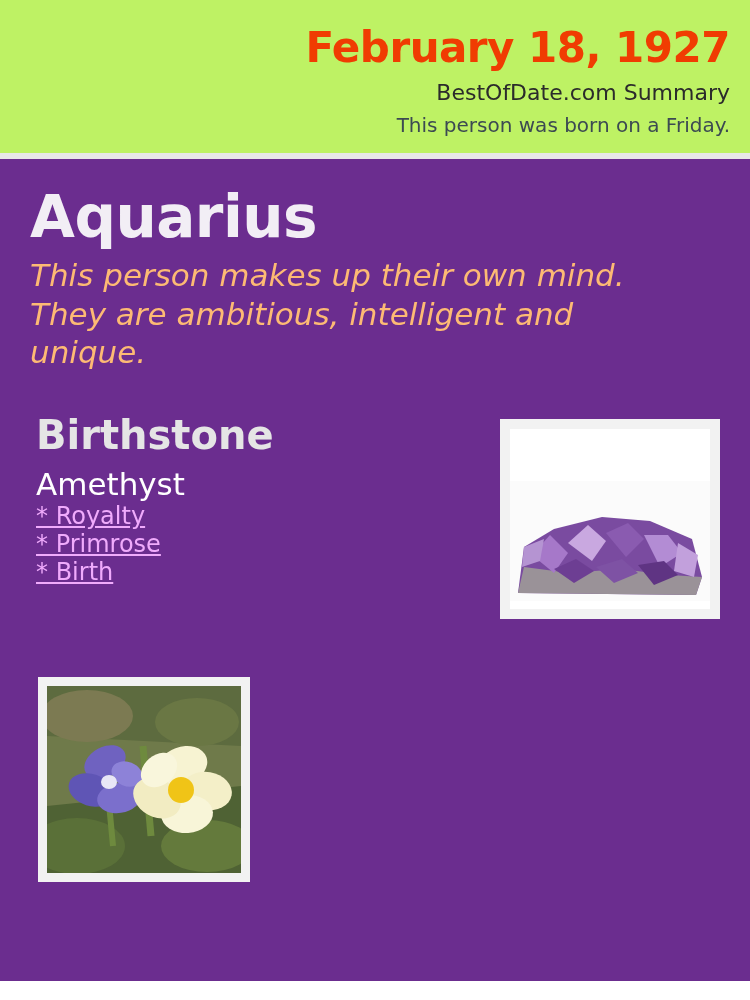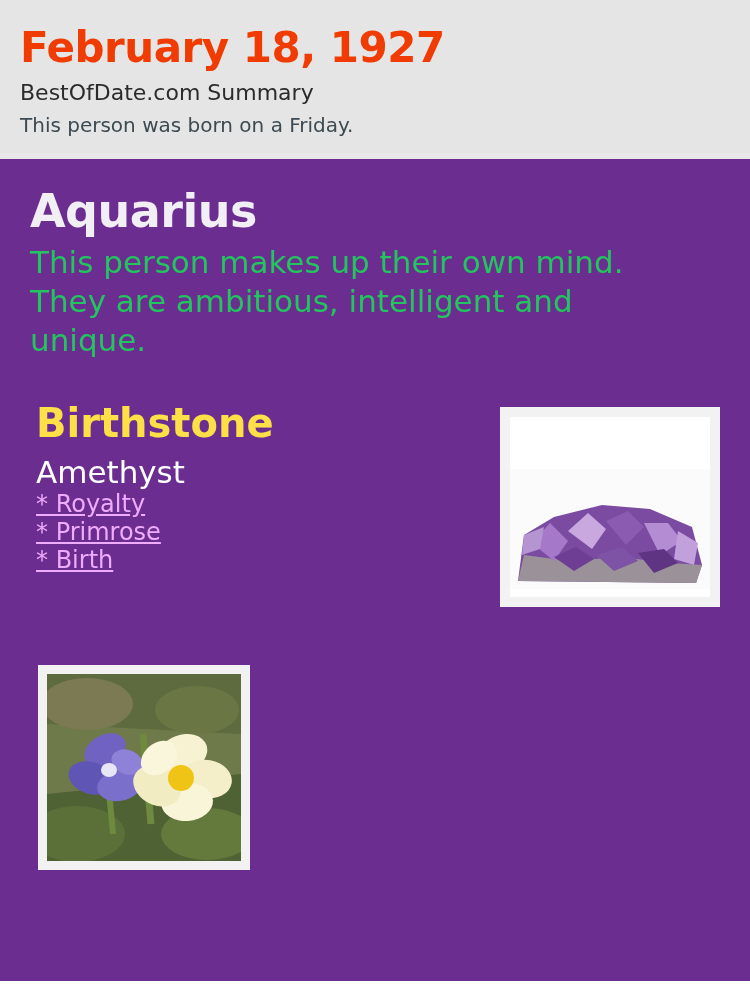--- a/index.html
+++ b/index.html
@@ -12,24 +12,24 @@
   }
   .page {
     width: 750px;
     height: 1000px;
     position: relative;
     background: #ffffff;
   }
 
   
   .header {
-    background: #e5e5e5;
+    background: #bef264;
     width: 100%;
     padding: 26px 20px 16px 20px;
-    text-align: left;
+    text-align: right;
     border-bottom: 6px solid #e8e8e8;
   }
   .header-date {
     color: #f03c02;
     font-size: 42px;
     font-weight: bold;
     line-height: 1.05;
     letter-spacing: -0.5px;
   }
   .header-site {
@@ -48,47 +48,48 @@
   .body-purple {
     background: #6b2d8f;
     width: 100%;
     height: 822px;
     padding: 28px 30px 20px 30px;
     position: relative;
     color: #ffffff;
   }
 
   .zodiac-title {
-    font-size: 46px;
+    font-size: 58px;
     font-weight: bold;
     color: #f2eef5;
     line-height: 1.05;
     letter-spacing: -0.5px;
   }
   .zodiac-desc {
     font-size: 31px;
     line-height: 1.25;
-    color: #22c55e;
+    color: #fdba74;
     margin-top: 8px;
     max-width: 660px;
+    font-style: italic;
   }
 
   
   .stone-block {
     margin-top: 42px;
     position: relative;
     min-height: 225px;
   }
   .stone-text {
     width: 430px;
   }
   .block-title {
     font-size: 40px;
     font-weight: bold;
-    color: #fde047;
+    color: #e5e5e5;
     line-height: 1.05;
     padding-left: 6px;
   }
   .block-sub {
     font-size: 31px;
     color: #ffffff;
     margin-top: 10px;
     padding-left: 6px;
   }
   .bullet {

